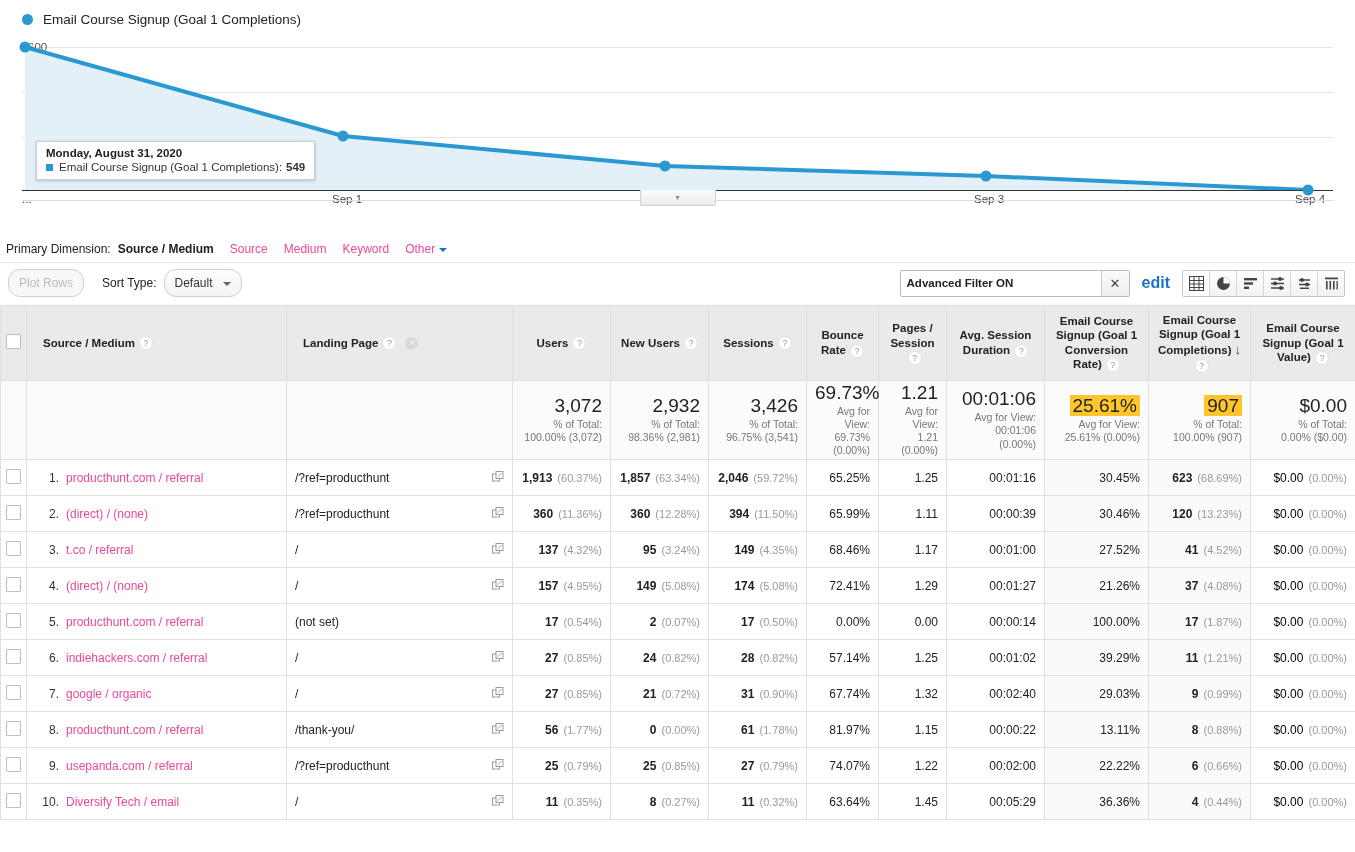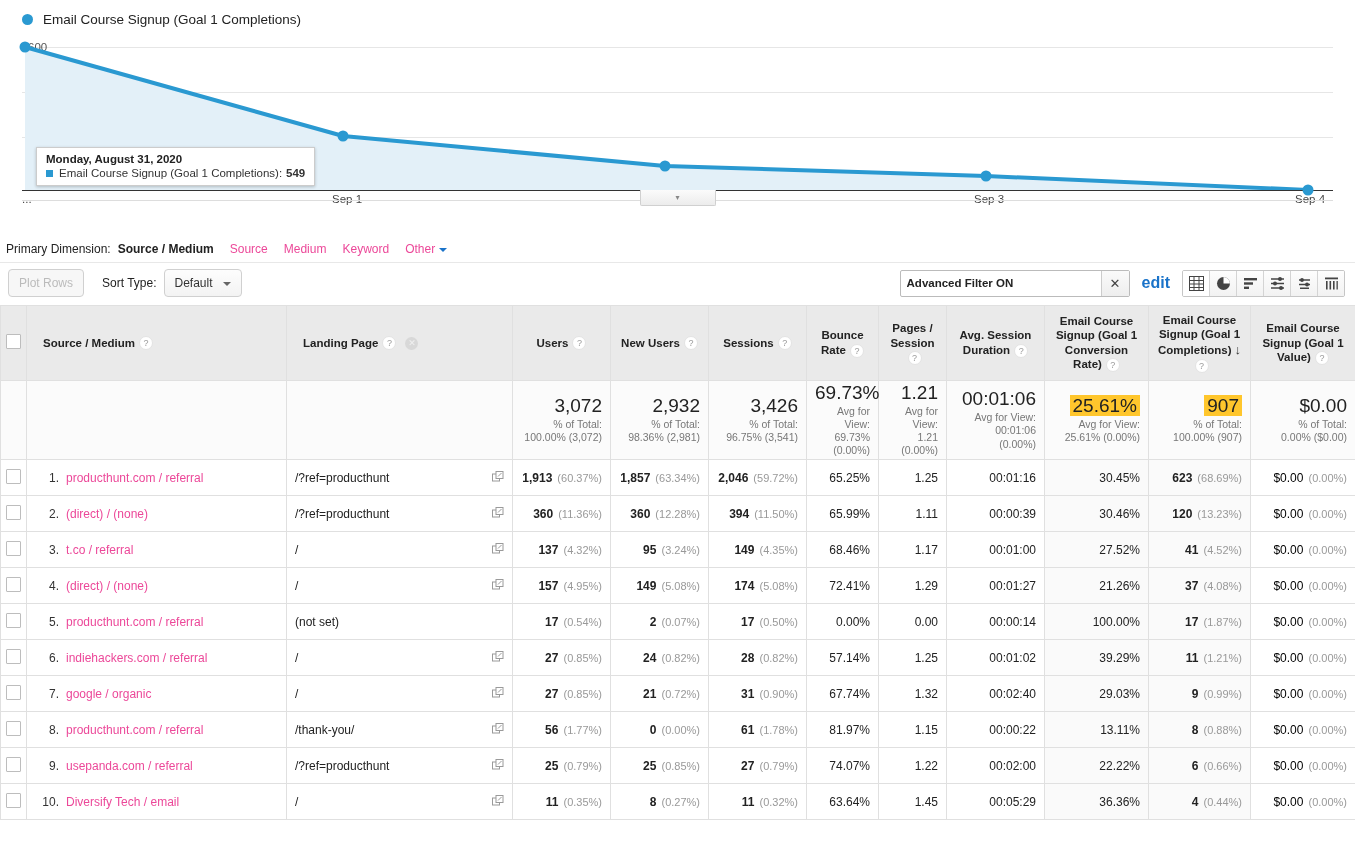--- a/index.html
+++ b/index.html
@@ -107,21 +107,21 @@
   
   .toolbar {
     display: flex; align-items: center;
     padding: 6px 10px 8px 8px;
     position: relative;
     border-top: 1px solid #e8e8e8;
   }
   .btn {
     border: 1px solid #d0d0d0;
     background: linear-gradient(#fdfdfd,#f3f3f3);
-    border-radius: 4px;
+    border-radius: 12px;
     font-size: 12px;
     padding: 6px 10px;
     color: #333;
     cursor: pointer;
     white-space: nowrap;
   }
   .btn.disabled { color: #bbb; background:#f7f7f7; cursor: default; }
   .btn .caret {
     display:inline-block; width:0;height:0;
     border-left:4px solid transparent;border-right:4px solid transparent;
@@ -276,21 +276,21 @@
         <polyline points="3,12 321,101 643,131 964,141 1286,155" fill="none" stroke="#2a99d1" stroke-width="4" stroke-linejoin="round" vector-effect="non-scaling-stroke"></polyline>
       </svg>
       <svg class="chart-svg" viewBox="0 0 1311 155" style="overflow:visible">
         <circle cx="3" cy="12" r="5.5" fill="#2a99d1"></circle>
         <circle cx="321" cy="101" r="5.5" fill="#2a99d1"></circle>
         <circle cx="643" cy="131" r="5.5" fill="#2a99d1"></circle>
         <circle cx="964" cy="141" r="5.5" fill="#2a99d1"></circle>
         <circle cx="1286" cy="155" r="5.5" fill="#2a99d1"></circle>
       </svg>
 
-      <div class="chart-tooltip" style="left:14px; top:112px;">
+      <div class="chart-tooltip" style="left:14px; top:106px;">
         <div class="tt-date">Monday, August 31, 2020</div>
         <div class="tt-row">
           <span class="tt-sq"></span>
           <span>Email Course Signup (Goal 1 Completions):</span>
           <span class="tt-val">549</span>
         </div>
       </div>
     </div>
 
     <div class="xaxis">

